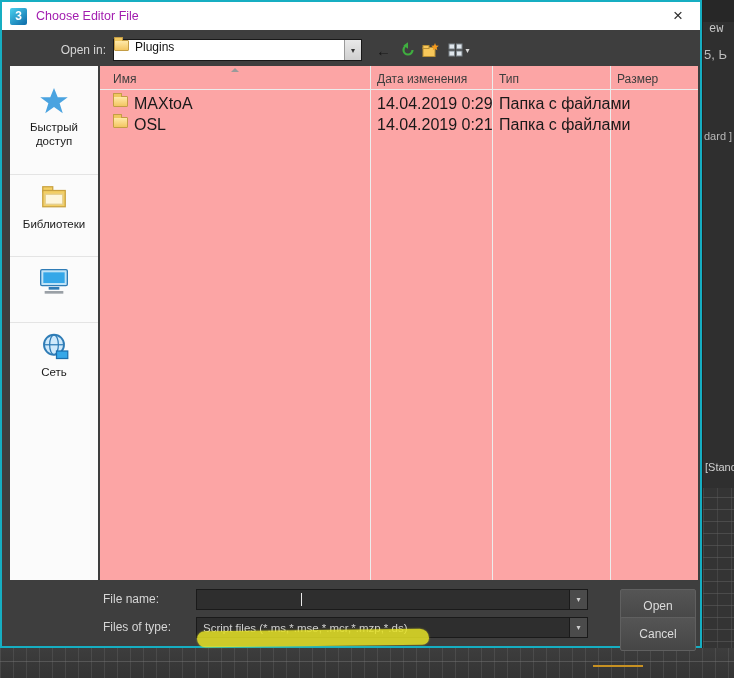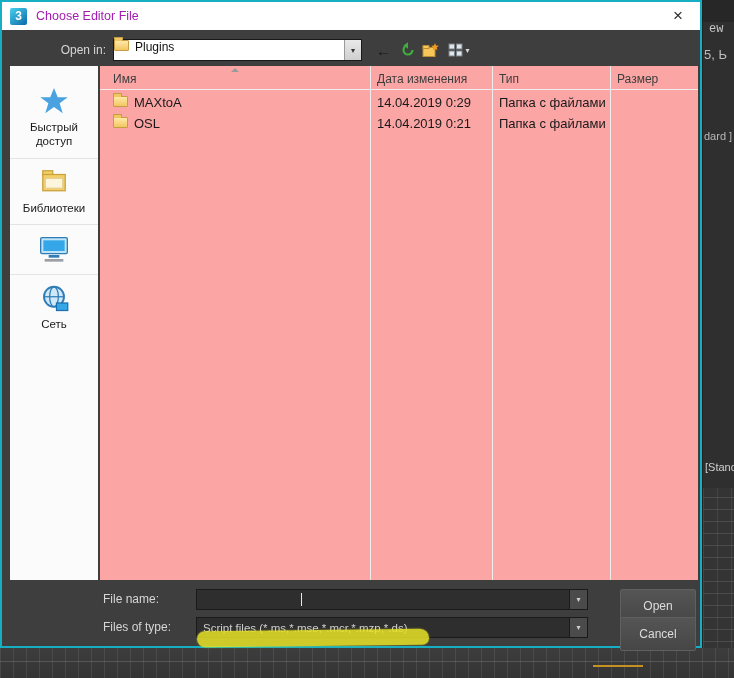--- a/index.html
+++ b/index.html
@@ -55,38 +55,38 @@
   
   .folder { position:relative; width:15px; height:11px; border-radius:1px;
             background:linear-gradient(#ffe9a8,#f3c661); border:1px solid #c49d45; }
   .folder::before { content:""; position:absolute; left:-1px; top:-4px; width:7px; height:3px;
             background:#f0c75e; border:1px solid #c49d45; border-bottom:none; border-radius:1px 1px 0 0; }
 
   
   .places { position:absolute; left:8px; top:64px; width:88px; height:514px; background:#fbfbfb;
             display:flex; flex-direction:column; align-items:center; padding-top:12px; }
   .place { width:100%; display:flex; flex-direction:column; align-items:center; gap:4px;
-           padding:8px 2px 9px 2px; border-bottom:1px solid #e4e4e4; }
+           padding:8px 2px 25px 2px; border-bottom:1px solid #e4e4e4; }
   .place:last-child { border-bottom:none; }
   .place-label { font-size:11.5px; color:#1a1a1a; text-align:center; line-height:1.25; }
 
   
   .list { position:absolute; left:98px; top:64px; width:598px; height:514px; background:#fca5a5; }
   .colsep { position:absolute; top:0; bottom:0; width:1px; background:#ececec; }
   .cs1 { left:270px; } .cs2 { left:392px; } .cs3 { left:510px; }
   .list-header { position:absolute; left:0; top:0; width:100%; height:24px; border-bottom:1px solid #ececec; }
   .hcell { position:absolute; top:6px; font-size:12px; color:#3d3d3d; }
   .h-name { left:13px; } .h-date { left:277px; } .h-type { left:399px; } .h-size { left:517px; }
   .sort-caret { position:absolute; left:131px; top:2px; width:0; height:0;
                 border-left:4px solid transparent; border-right:4px solid transparent;
                 border-bottom:4px solid #9a9a9a; }
   .rows { position:absolute; left:0; top:26px; width:100%; }
   .frow { position:relative; height:21px; }
   .frow .folder { position:absolute; left:13px; top:4px; }
-  .cell { position:absolute; top:3px; font-size:13px; color:#191919; white-space:nowrap; }
+  .cell { position:absolute; top:3px; font-size:16px; color:#191919; white-space:nowrap; }
   .c-name { left:34px; } .c-date { left:277px; } .c-type { left:399px; } .c-size { left:560px; }
 
   
   .f-label { position:absolute; font-size:12px; color:#d6d6d6; }
   .lbl-filename { left:101px; top:590px; }
   .lbl-type { left:101px; top:618px; }
   .combo-dark { position:absolute; left:194px; width:392px; height:21px; background:#2e2e2e;
                 border:1px solid #1a1a1a; display:flex; align-items:center; }
   .combo-filename { top:587px; }
   .combo-type { top:615px; }

